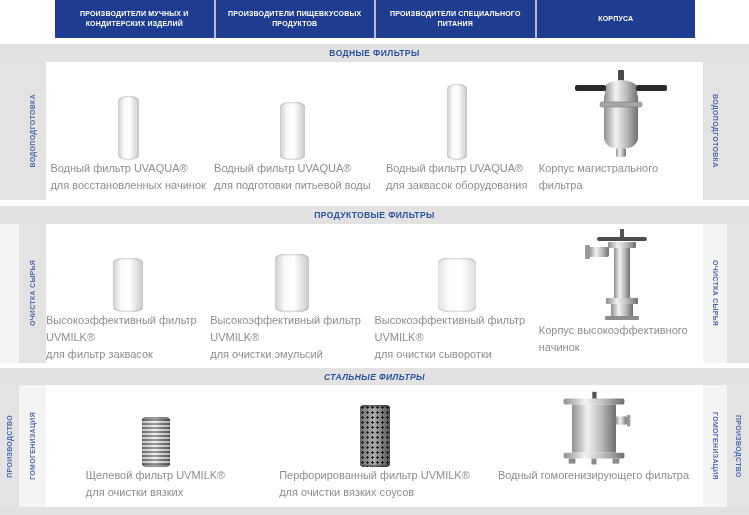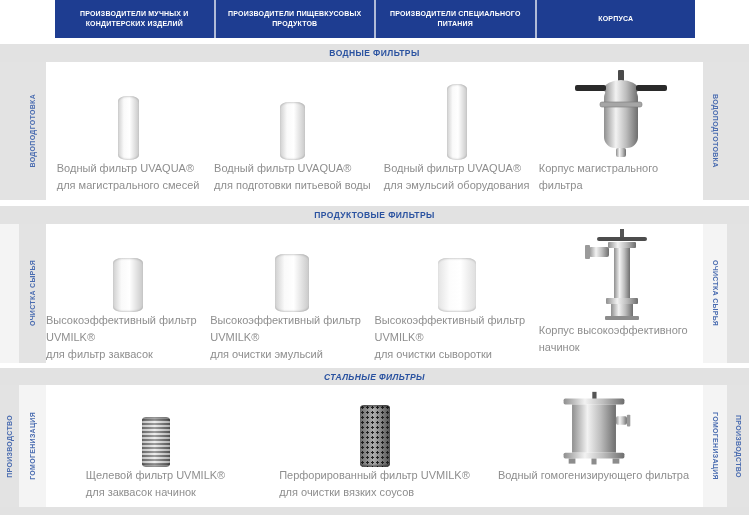--- a/index.html
+++ b/index.html
@@ -91,41 +91,41 @@
       <span class="vlabel up">ВОДОПОДГОТОВКА</span>
     </div>
     <div class="content">
 
       <div class="product">
         <div class="imgbox">
           <div class="cart" style="width:21px;height:64px;"></div>
         </div>
         <div class="caption">
           <div>Водный фильтр UVAQUA®</div>
-          <div>для магистрального смесей</div>
+          <div>для восстановленных начинок</div>
         </div>
       </div>
 
       <div class="product">
         <div class="imgbox">
           <div class="cart" style="width:25px;height:58px;"></div>
         </div>
         <div class="caption">
           <div>Водный фильтр UVAQUA®</div>
           <div>для подготовки питьевой воды</div>
         </div>
       </div>
 
       <div class="product">
         <div class="imgbox">
           <div class="cart" style="width:20px;height:76px;"></div>
         </div>
         <div class="caption">
           <div>Водный фильтр UVAQUA®</div>
-          <div>для эмульсий оборудования</div>
+          <div>для заквасок оборудования</div>
         </div>
       </div>
 
       <div class="product">
         <div class="imgbox">
           <svg width="110" height="92" viewBox="0 0 110 92">
             <defs>
               <linearGradient id="st1" x1="0" y1="0" x2="1" y2="0">
                 <stop offset="0" stop-color="#8f8f8f"></stop>
                   <stop offset=".35" stop-color="#f2f2f2"></stop>
@@ -245,21 +245,21 @@
       <span class="vlabel up">ГОМОГЕНИЗАЦИЯ</span>
     </div>
     <div class="content">
 
       <div class="product">
         <div class="imgbox">
           <div class="metal slotted" style="width:28px;height:50px;"></div>
         </div>
         <div class="caption">
           <div>Щелевой фильтр UVMILK®</div>
-          <div>для заквасок начинок</div>
+          <div>для очистки вязких</div>
         </div>
       </div>
 
       <div class="product">
         <div class="imgbox">
           <div class="metal perf" style="width:30px;height:62px;"></div>
         </div>
         <div class="caption">
           <div>Перфорированный фильтр UVMILK®</div>
           <div>для очистки вязких соусов</div>

